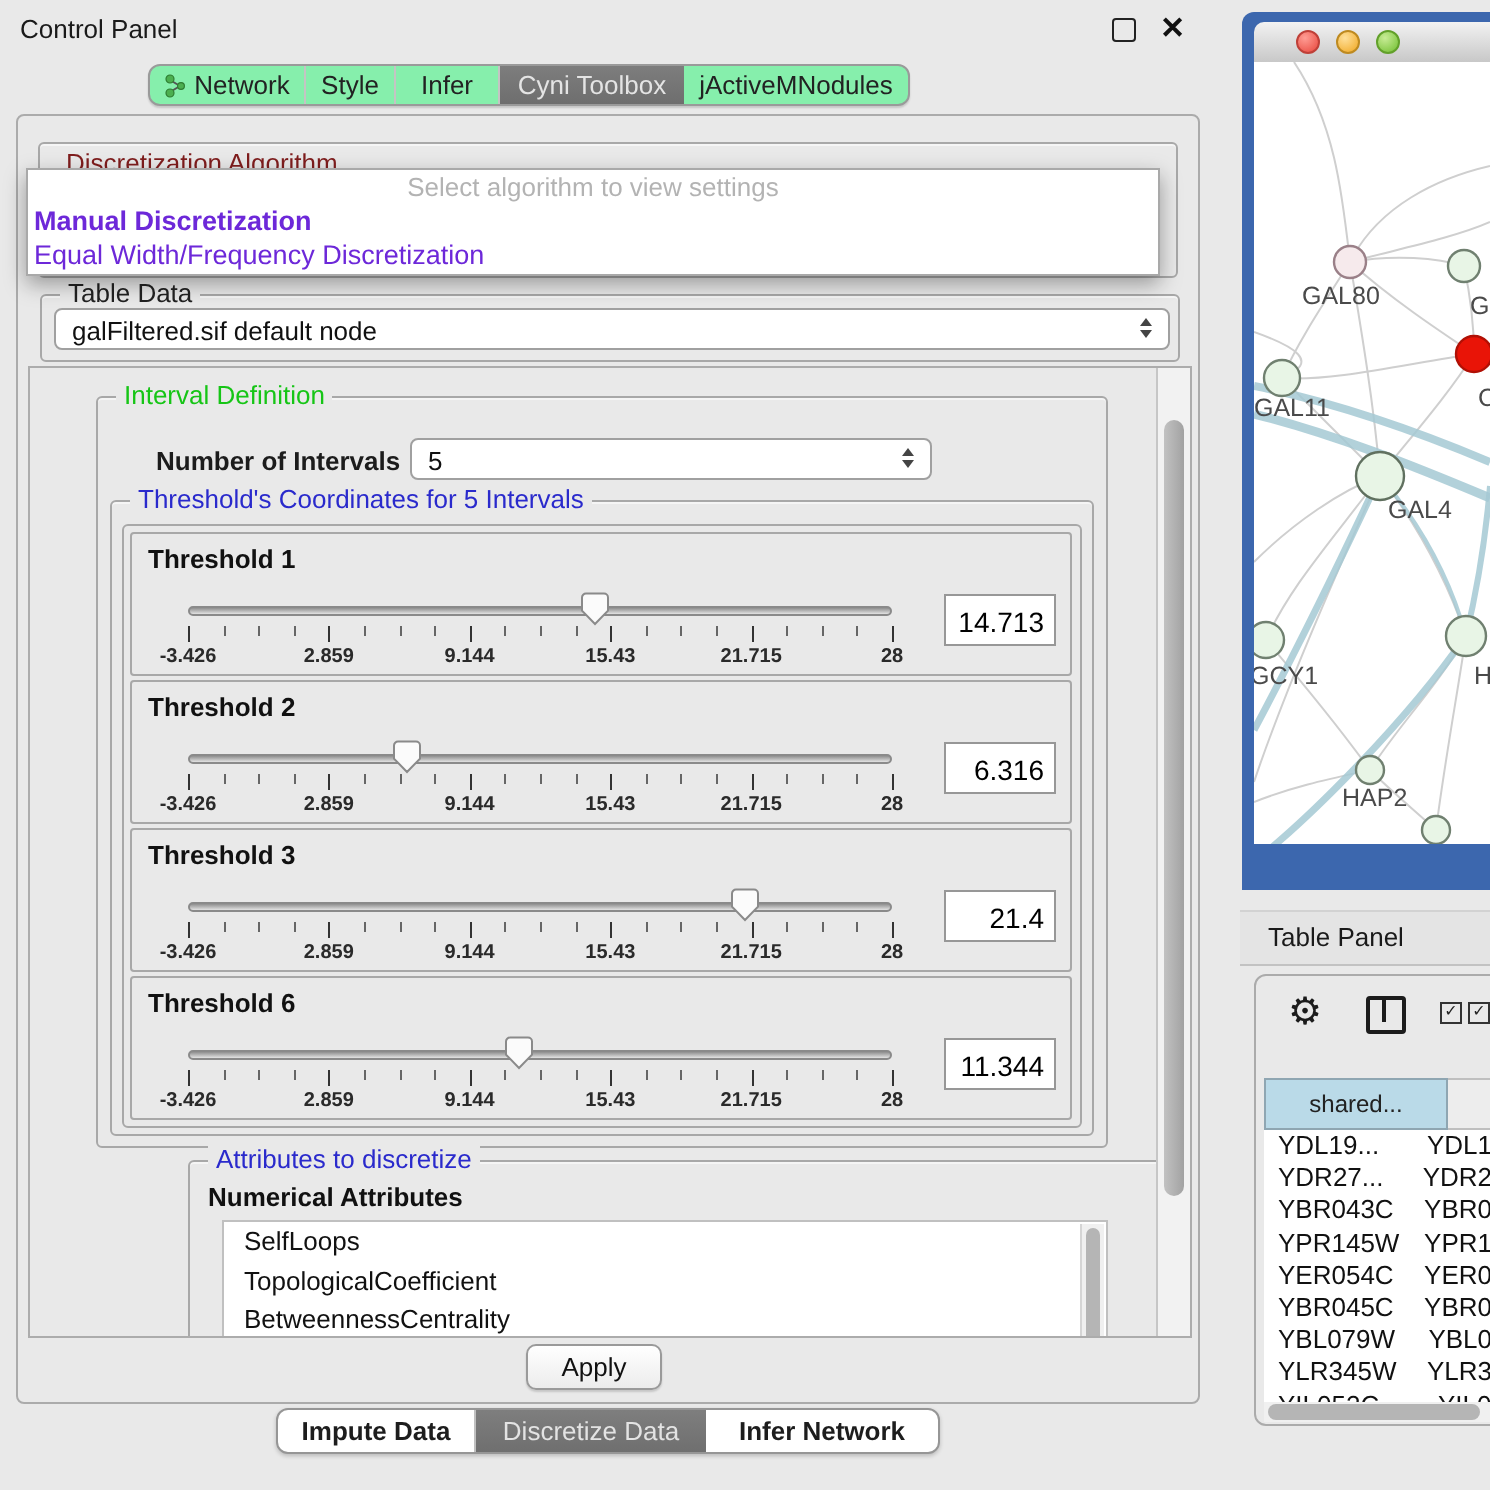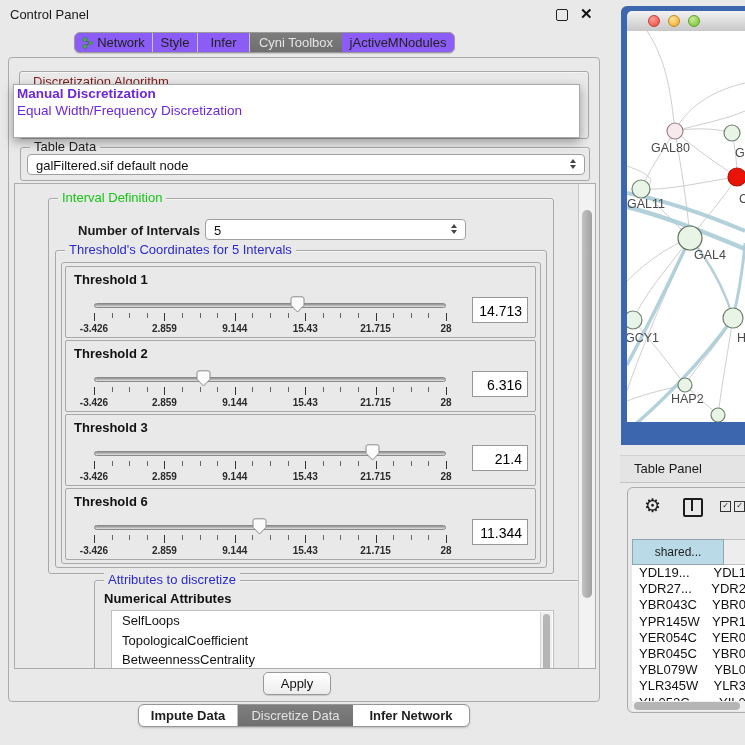--- a/index.html
+++ b/index.html
@@ -7,21 +7,21 @@
           font-family:"Liberation Sans",sans-serif;color:#1c1c1c;font-size:13px;}
   .abs{position:absolute;}
 
   
   .cp-title{left:10px;top:7px;font-size:13px;color:#1a1a1a;}
   .float-ico{left:556px;top:9px;width:10px;height:10px;border:1.6px solid #222;border-radius:2px;}
   .close-ico{left:580px;top:5px;font-size:15px;font-weight:bold;color:#111;}
 
   
   .top-tabs{left:74px;top:32px;height:19px;display:flex;border:1px solid #9a9a9a;border-radius:6px;
-            background:#8b5cf6;overflow:hidden;box-shadow:0 1px 1px rgba(0,0,0,.15);}
+            background:#86efac;overflow:hidden;box-shadow:0 1px 1px rgba(0,0,0,.15);}
   .ttab{display:flex;align-items:center;justify-content:center;gap:4px;font-size:13px;color:#222;
         border-right:1px solid #c4c4c4;box-sizing:border-box;}
   .ttab:last-child{border-right:none;}
   .ttab.sel{background:linear-gradient(#7d7d7d,#6e6e6e);color:#e4e4e4;border-right:none;}
 
   
   .outer-panel{left:8px;top:57px;width:590px;height:643px;border:1px solid #ABABAB;border-radius:4px;
                background:#E9E9E9;}
   .group{position:absolute;border:1px solid #A8A8A8;border-radius:3px;
          box-shadow:inset 0 1px 0 rgba(255,255,255,.55);}
@@ -478,16 +478,17 @@
         <div class="tp-row">
           <div class="tp-c1">YIL052C</div>
           <div class="tp-c2">YIL0</div>
         </div>
       </div>
     <div class="hsb">
         <div class="thumb"></div>
       </div>
   </div>
 <div class="abs popup">
+      <div class="prompt">Select algorithm to view settings</div>
       <div class="item bold">Manual Discretization</div>
       <div class="item">Equal Width/Frequency Discretization</div>
     </div>
   </div>
 
 </body></html>

